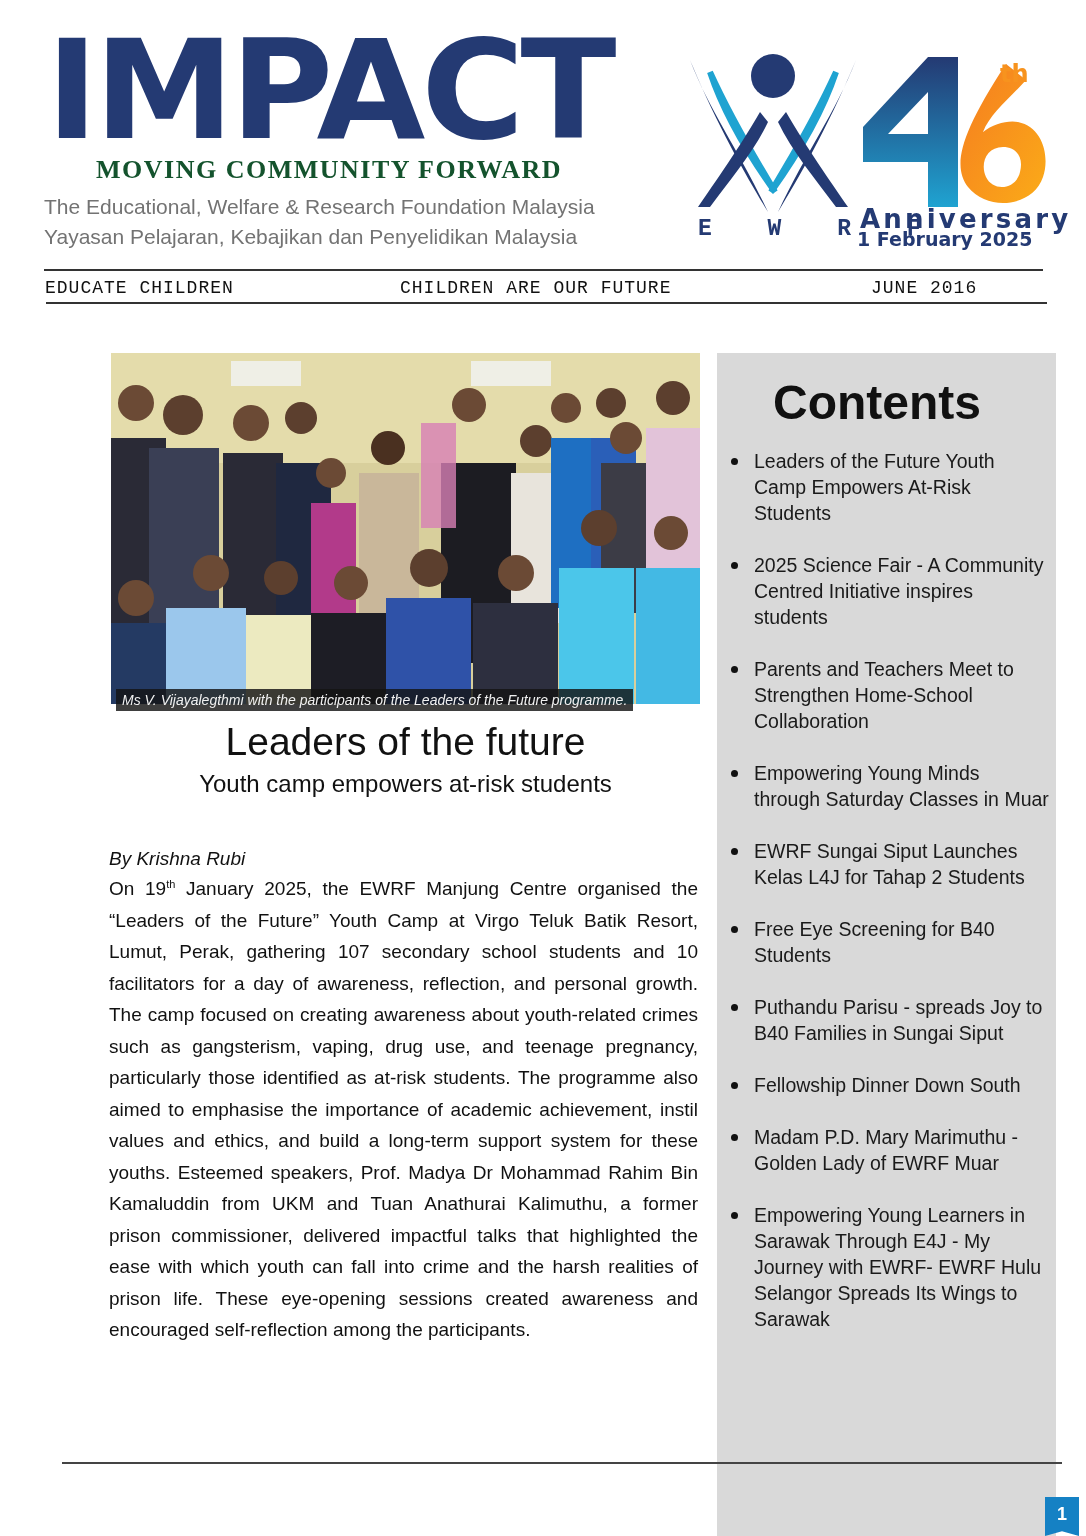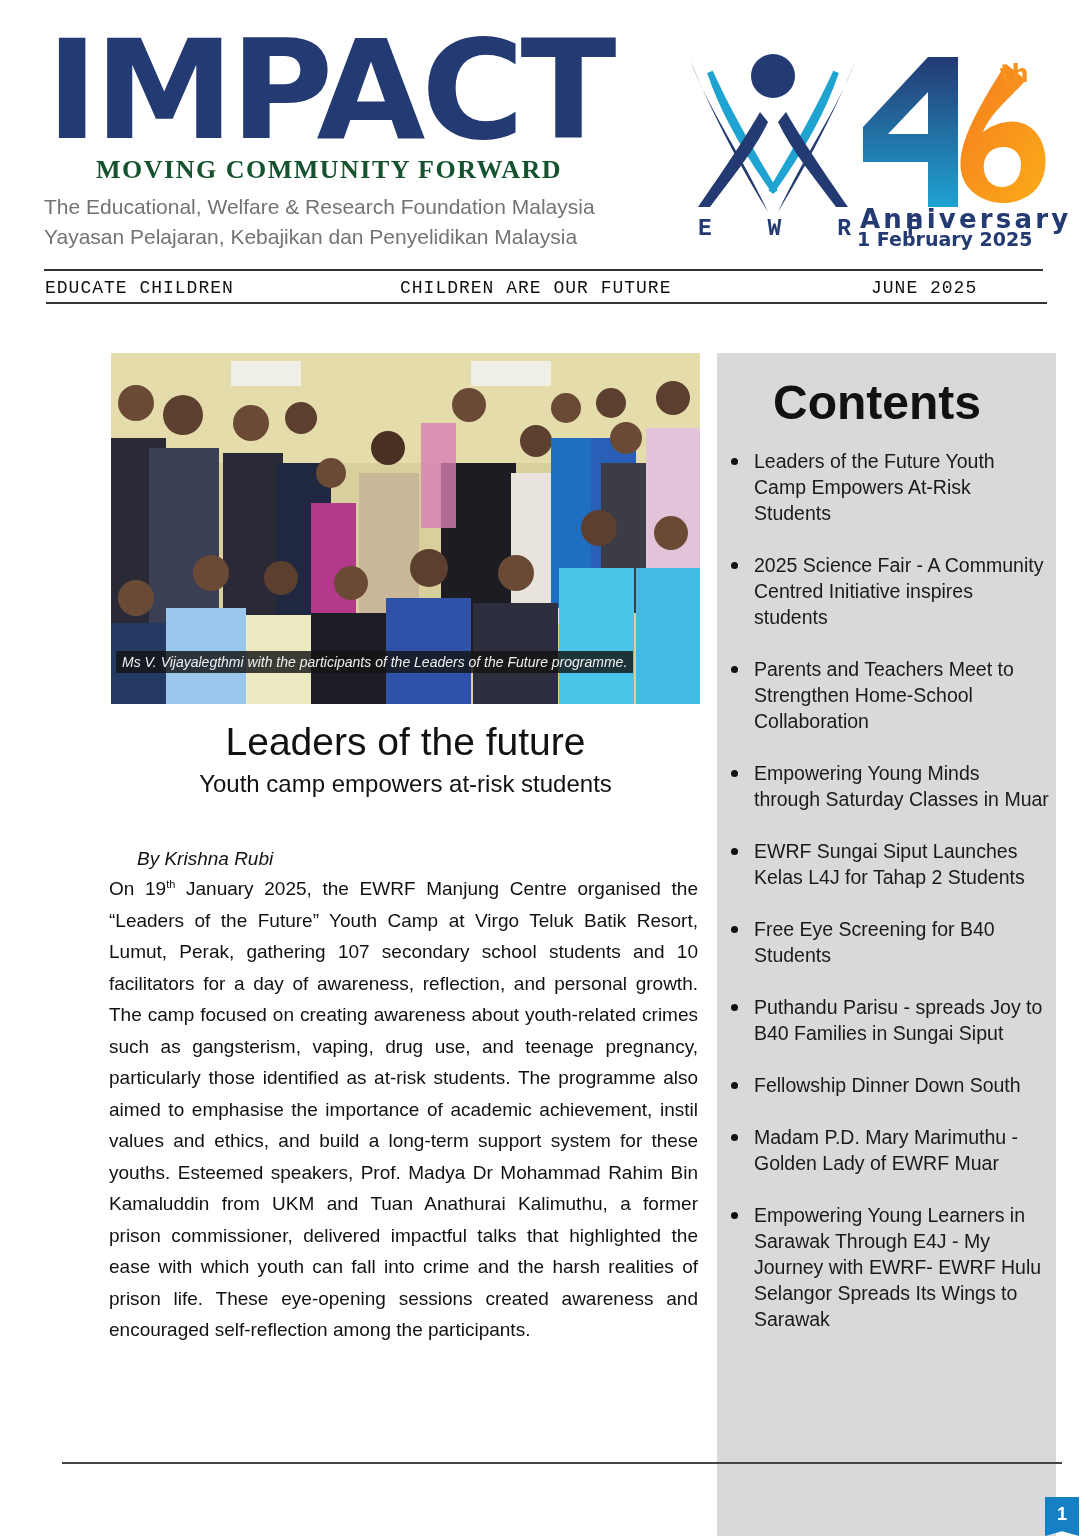--- a/index.html
+++ b/index.html
@@ -49,36 +49,36 @@
     position: absolute; top: 278px; font-family: "Liberation Mono", monospace;
     font-size: 18px; letter-spacing: 1px; color: #111; text-align: center;
   }
 
   
   .photo {
     position: absolute; left: 111px; top: 353px; width: 589px; height: 351px;
     overflow: hidden; background: #d9cfa3;
   }
   .photo-caption {
-    position: absolute; left: 116px; top: 651px; height: 22px; padding: 0 6px;
+    position: absolute; left: 116px; top: 689px; height: 22px; padding: 0 6px;
     background: rgba(20,20,20,0.82); color: #f0f0f0;
     font-style: italic; font-size: 14px; line-height: 22px;
   }
 
   
   .article-title {
     position: absolute; left: 111px; width: 589px; top: 720px; text-align: center;
     font-size: 39px; color: #111;
   }
   .article-subtitle {
     position: absolute; left: 111px; width: 589px; top: 770px; text-align: center;
     font-size: 24px; color: #111;
   }
   .byline {
-    position: absolute; left: 109px; top: 848px; font-style: italic; font-size: 19px; color: #111; margin-left: 28px;
+    position: absolute; left: 109px; top: 848px; font-style: italic; font-size: 19px; color: #111;
   }
   .article-body {
     position: absolute; left: 109px; top: 873px; width: 589px;
     font-size: 19px; line-height: 31.5px; text-align: justify; color: #111;
   }
   .article-body sup { font-size: 11px; vertical-align: 7px; line-height: 0; }
 
   
   .contents {
     position: absolute; left: 717px; top: 353px; width: 339px; height: 1240px;
@@ -143,21 +143,21 @@
     <text x="142" y="30" font-family="DejaVu Sans, sans-serif" font-weight="bold" font-size="24" fill="#f7931e">th</text>
   </svg>
 </div>
 <div class="ewrf-letters">E W R F</div>
 <div class="anniv-label">Anniversary</div>
 <div class="anniv-date">1 February 2025</div>
 
 <div class="rule" style="left:44px; top:269px; width:999px;"></div>
 <div class="bar-text" style="left:45px;">EDUCATE CHILDREN</div>
 <div class="bar-text" style="left:400px;">CHILDREN ARE OUR FUTURE</div>
-<div class="bar-text" style="left:871px;">JUNE 2025</div>
+<div class="bar-text" style="left:871px;">JUNE 2016</div>
 <div class="rule" style="left:46px; top:302px; width:1001px;"></div>
 
 <div class="photo">
   <svg width="589" height="351" viewBox="0 0 589 351">
     <rect width="589" height="351" fill="#d8cf9c"></rect>
     <rect x="0" y="0" width="589" height="110" fill="#e4dcab"></rect>
     <rect x="120" y="8" width="70" height="25" fill="#efefe6"></rect>
     <rect x="360" y="8" width="80" height="25" fill="#efefe6"></rect>
 
     <g fill="#2a2a36">

